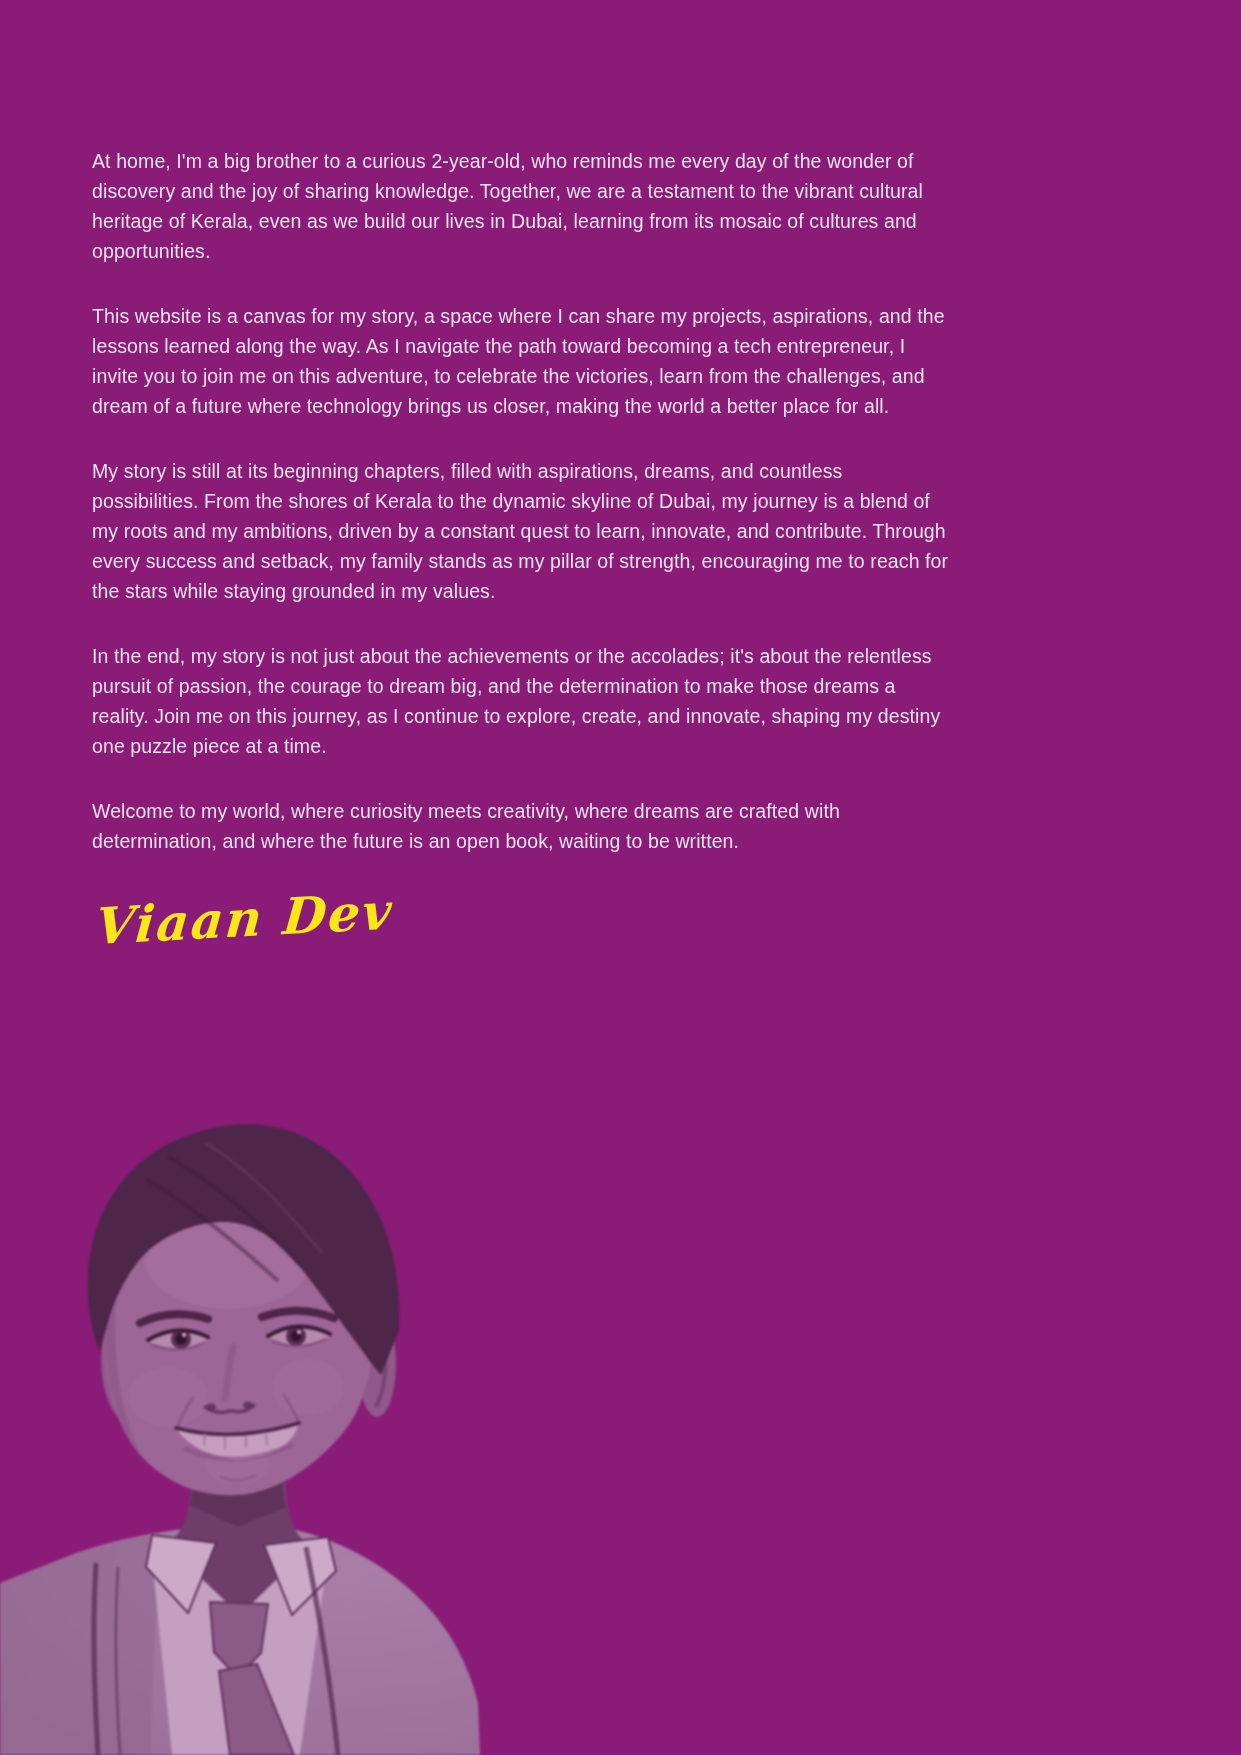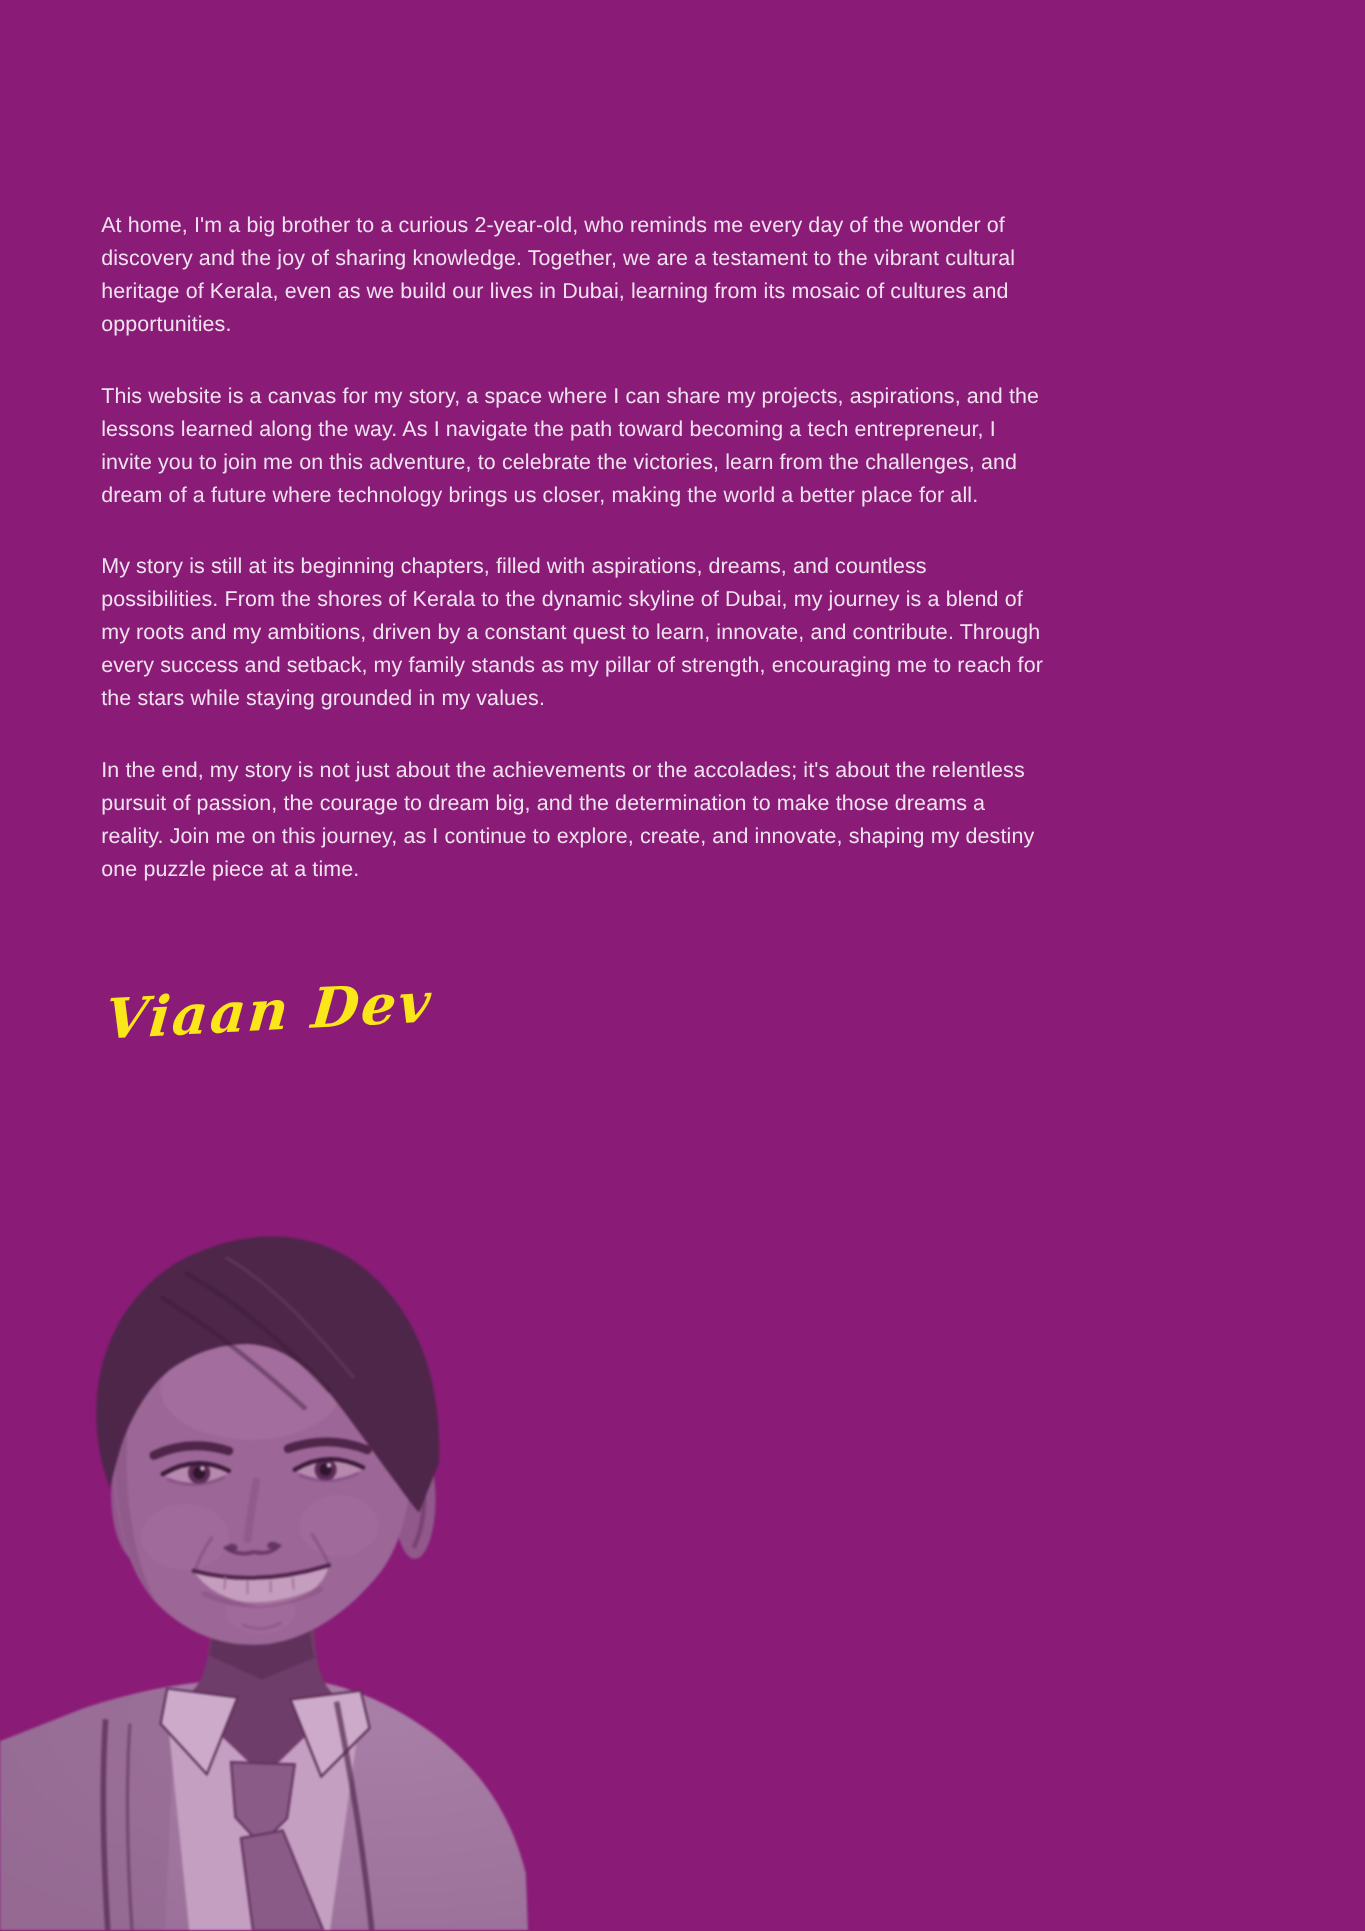--- a/index.html
+++ b/index.html
@@ -9,21 +9,20 @@
     position: relative;
     overflow: hidden;
     background: #8a1c77;
     font-family: "Liberation Sans", "DejaVu Sans", sans-serif;
   }
   .text-block {
     position: absolute;
     left: 92px;
     top: 146px;
     width: 1060px;
-    margin-top: 44px;
   }
   .text-block p {
     margin: 0 0 35px 0;
     font-size: 19.5px;
     line-height: 30px;
     color: #f0e2ef;
     white-space: pre-line;
     letter-spacing: 0.1px;
     font-weight: 400;
   }
@@ -67,20 +66,22 @@
 dream of a future where technology brings us closer, making the world a better place for all.</p>
     <p>My story is still at its beginning chapters, filled with aspirations, dreams, and countless
 possibilities. From the shores of Kerala to the dynamic skyline of Dubai, my journey is a blend of
 my roots and my ambitions, driven by a constant quest to learn, innovate, and contribute. Through
 every success and setback, my family stands as my pillar of strength, encouraging me to reach for
 the stars while staying grounded in my values.</p>
     <p>In the end, my story is not just about the achievements or the accolades; it's about the relentless
 pursuit of passion, the courage to dream big, and the determination to make those dreams a
 reality. Join me on this journey, as I continue to explore, create, and innovate, shaping my destiny
 one puzzle piece at a time.</p>
+    <p>Welcome to my world, where curiosity meets creativity, where dreams are crafted with
+determination, and where the future is an open book, waiting to be written.</p>
   </section>
 
   <div class="signature">Viaan Dev</div>
 
   <figure class="portrait">
     <svg viewBox="0 0 520 640" width="520" height="640" xmlns="http://www.w3.org/2000/svg">
       <defs>
         <radialGradient id="shoulderHi" cx="0.72" cy="0.15" r="1">
           <stop offset="0" stop-color="#a87fa6"></stop>
           <stop offset="1" stop-color="#9b6f99"></stop>

